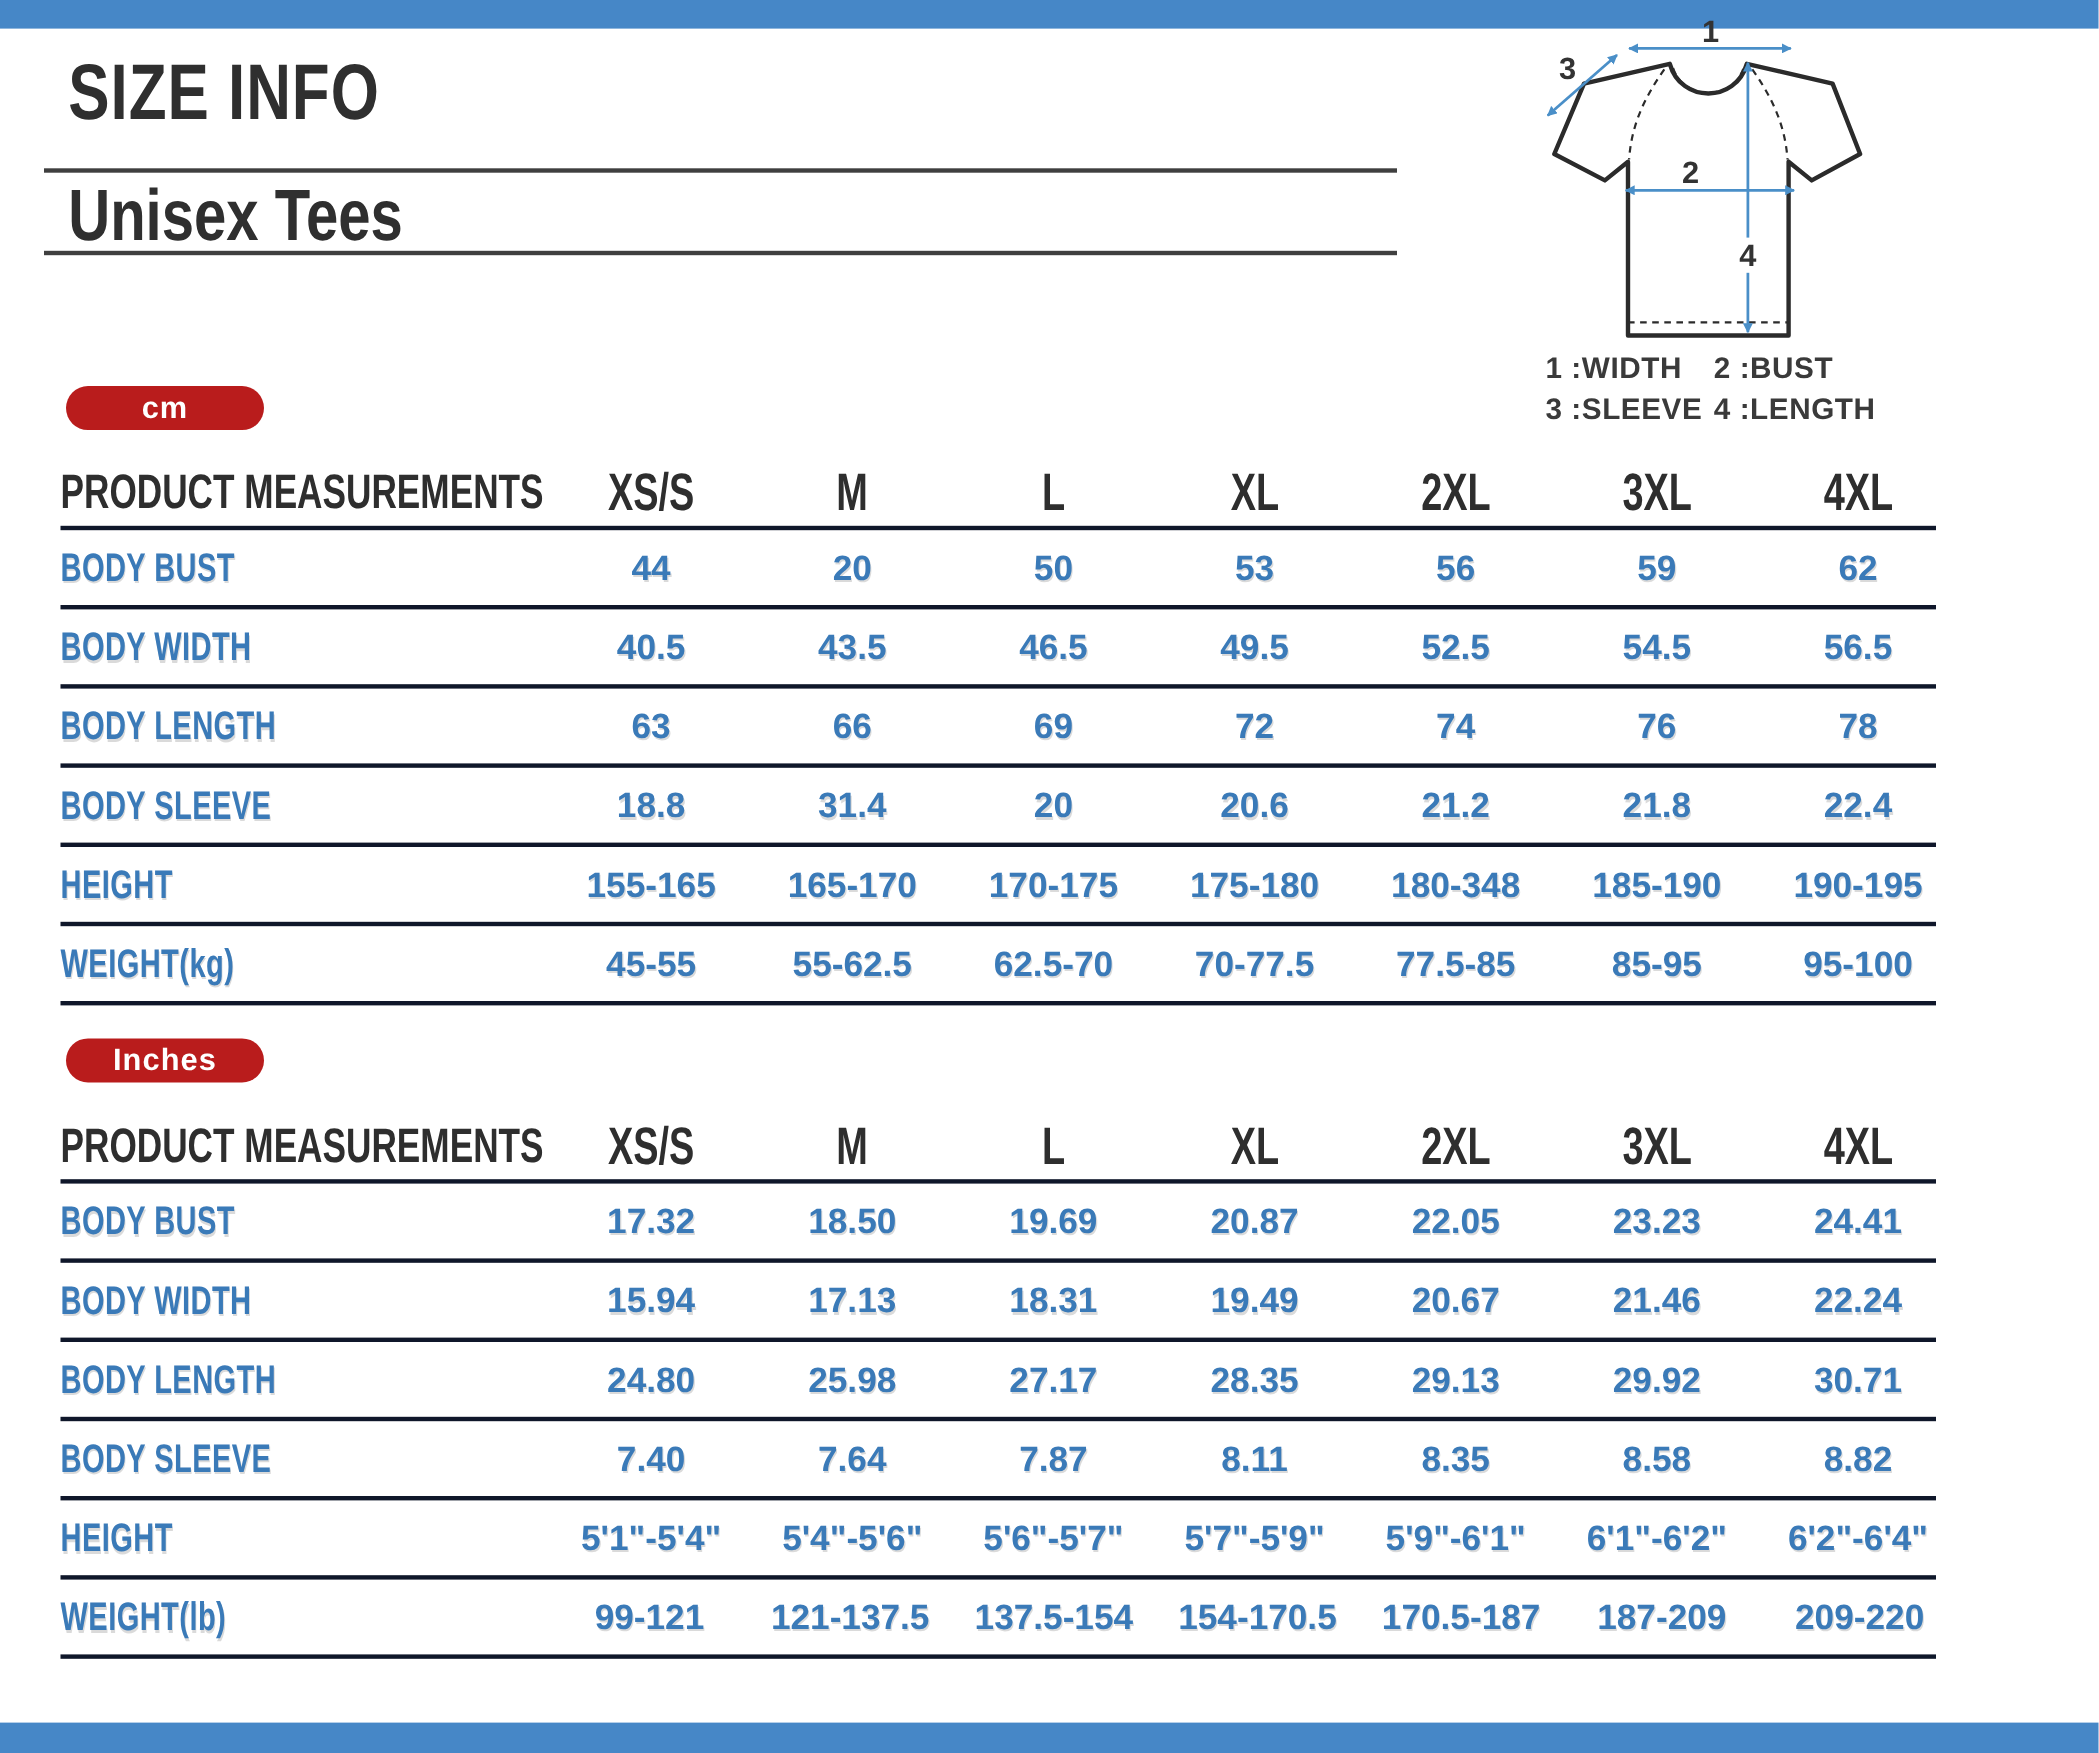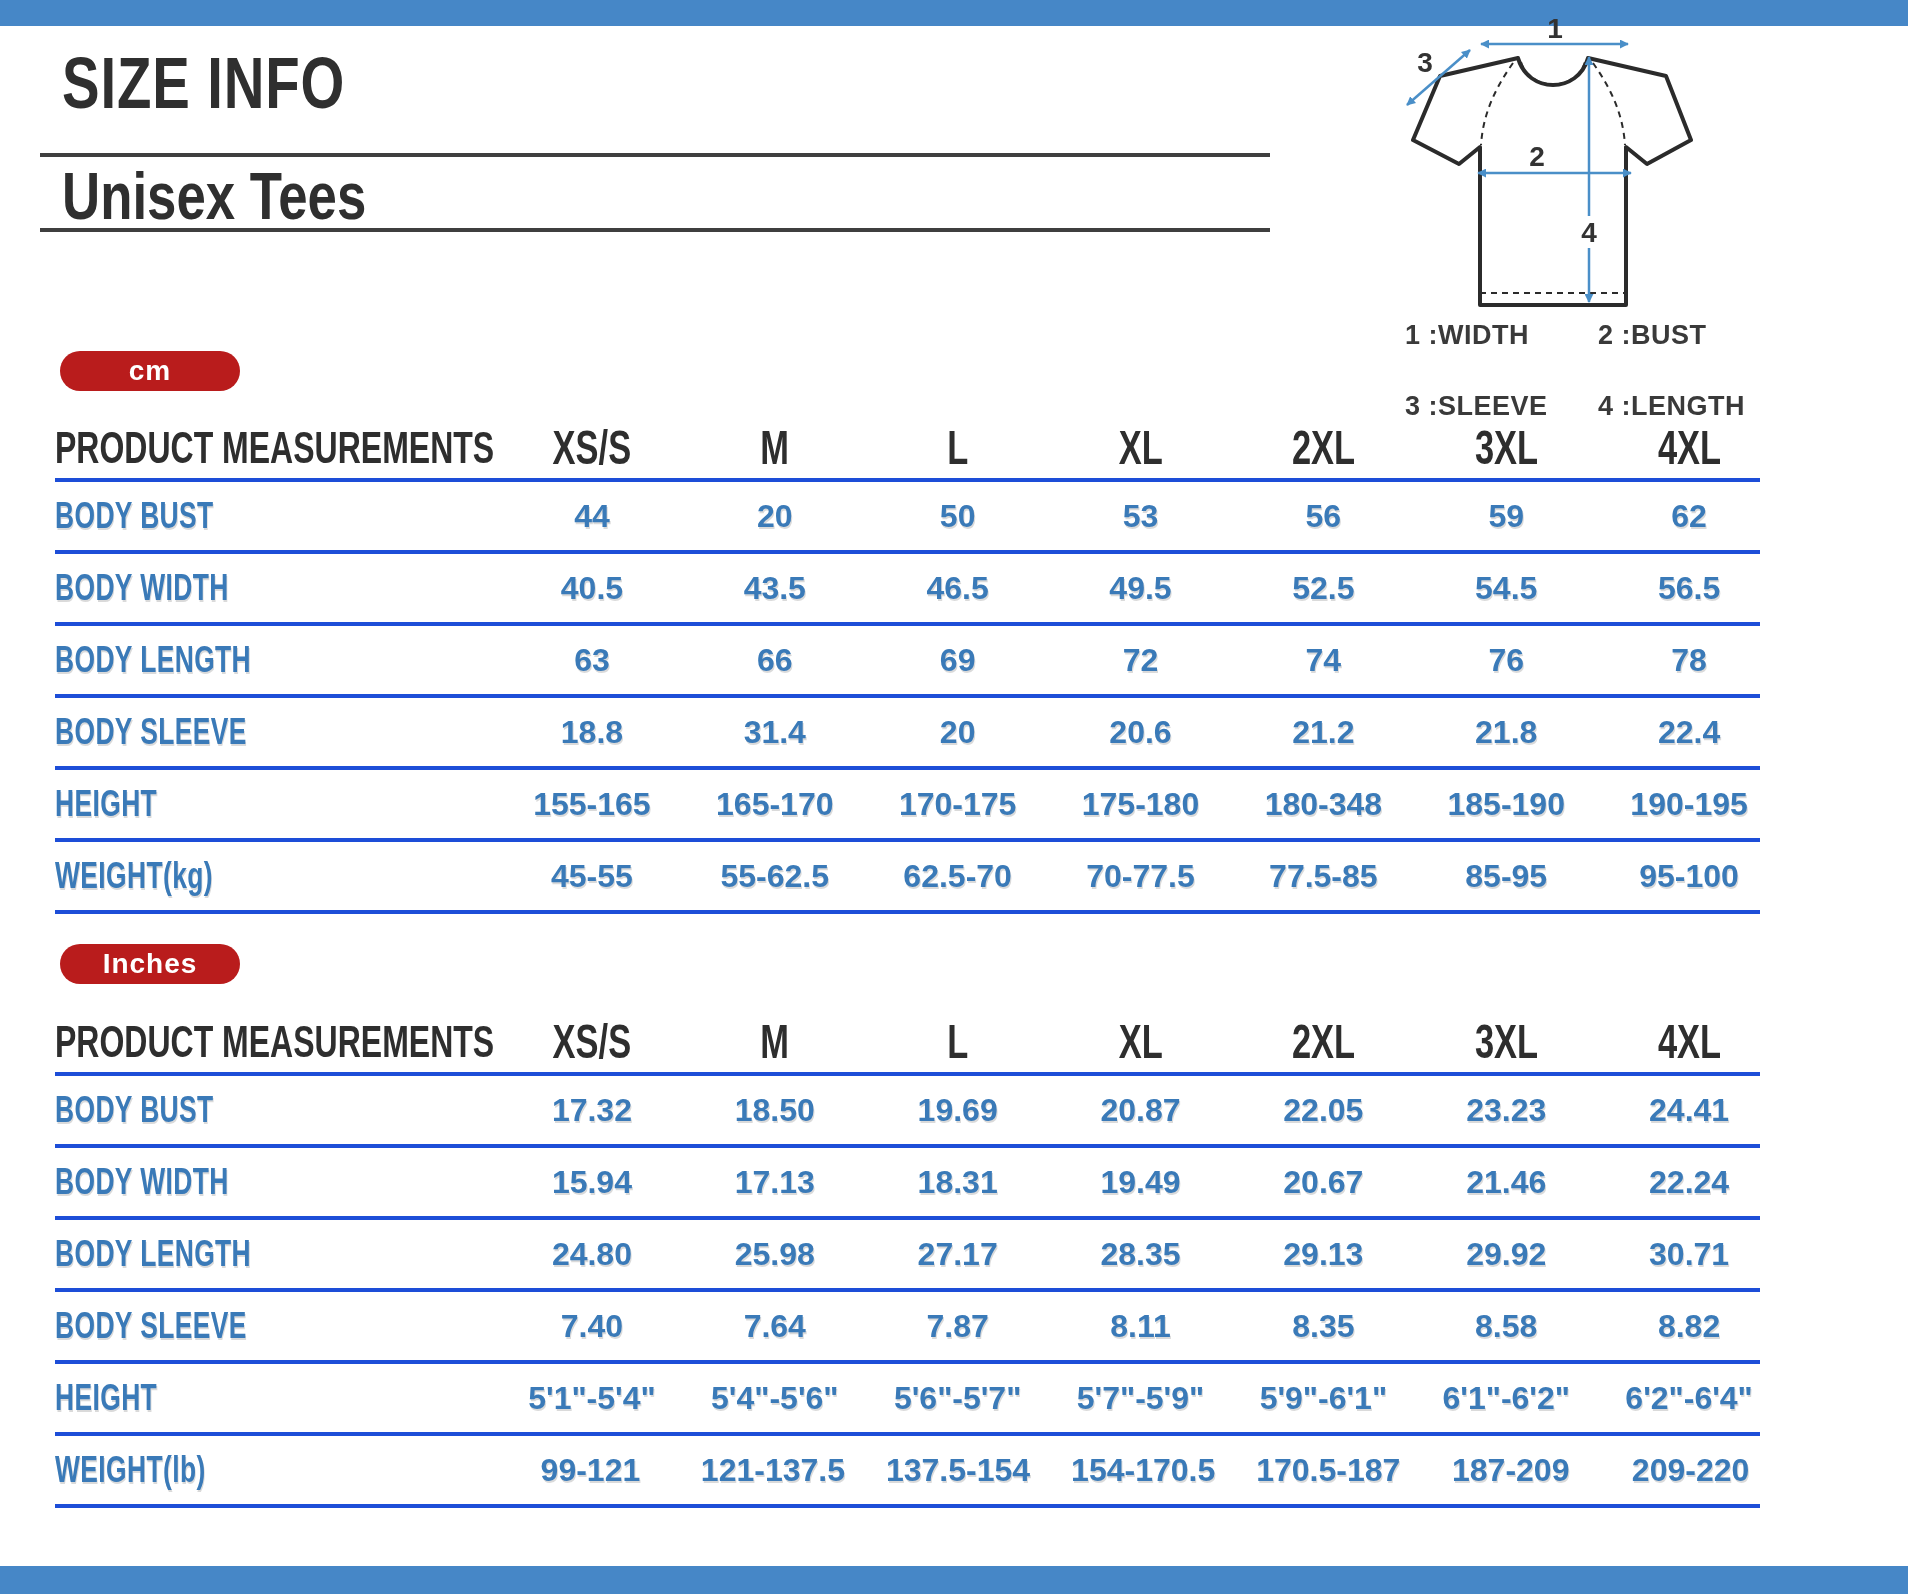--- a/index.html
+++ b/index.html
@@ -14,35 +14,35 @@
       color:#2f2f2f;letter-spacing:1px;transform:scale(0.88,1.12);transform-origin:left top;white-space:nowrap;}
   .page-subtitle{position:absolute;left:62px;top:158px;margin:0;font-size:60px;font-weight:bold;
       color:#2f2f2f;letter-spacing:0px;transform:scale(0.88,1.1);transform-origin:left top;white-space:nowrap;}
   .rule{position:absolute;left:40px;width:1230px;height:4px;background:#3f3f3f;}
   .rule.r1{top:153px;}
   .rule.r2{top:228px;}
 
   
   .tee-svg{position:absolute;left:1385px;top:10px;width:330px;height:320px;}
   .legend{position:absolute;left:1405px;top:320px;display:grid;grid-template-columns:153px auto;
-      grid-row-gap:6px;font-size:27px;font-weight:bold;color:#3a3a3a;letter-spacing:0.5px;line-height:31px;white-space:nowrap;gap:40px;}
+      grid-row-gap:6px;font-size:27px;font-weight:bold;color:#3a3a3a;letter-spacing:0.5px;line-height:31px;white-space:nowrap;}
 
   
   .unit-badge{position:absolute;left:60px;width:180px;height:40px;border-radius:21px;background:#b91c1c;
       color:#ffffff;font-weight:bold;font-size:28px;display:flex;align-items:center;justify-content:center;
       letter-spacing:1px;}
   .badge-cm{top:351px;}
   .badge-in{top:944px;}
 
   
   .size-table{position:absolute;left:55px;width:1705px;}
   .table-cm{top:418px;}
   .table-in{top:1012px;}
   .t-row{display:grid;grid-template-columns:425px repeat(7,1fr);align-items:center;height:68px;
-      border-bottom:4px solid #1d4ed8;gap:41px;}
+      border-bottom:4px solid #0f172a;gap:41px;}
   .t-row.t-header{height:60px;}
   .t-label{text-align:left;white-space:nowrap;}
   .cond-l{display:inline-block;transform:scale(0.8,1.1);transform-origin:left center;font-weight:bold;}
   .t-header .cond-l{font-size:40px;color:#2e2e2e;letter-spacing:0px;}
   .t-row .row-label{font-size:33px;color:#3a7ab8;text-shadow:1px 2px 0 rgba(50,50,50,0.18);letter-spacing:0.5px;}
   .t-cell{text-align:center;white-space:nowrap;}
   .t-size .cond{display:inline-block;transform:scale(0.82,1.14);transform-origin:center center;
       font-weight:bold;font-size:42px;color:#2e2e2e;}
   .t-val{font-weight:bold;font-size:32px;color:#3a7ab8;text-shadow:1px 2px 0 rgba(50,50,50,0.18);}
 </style>

